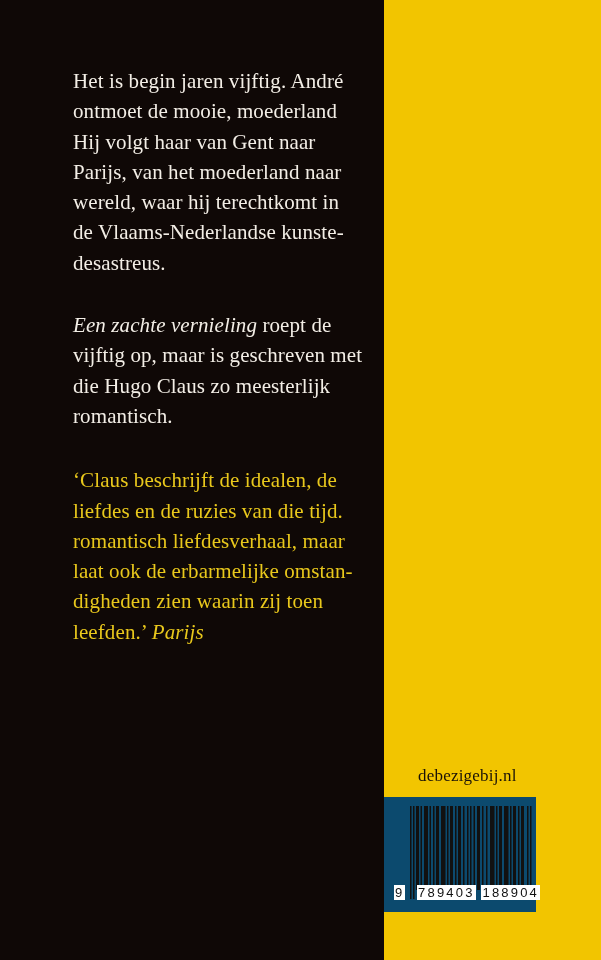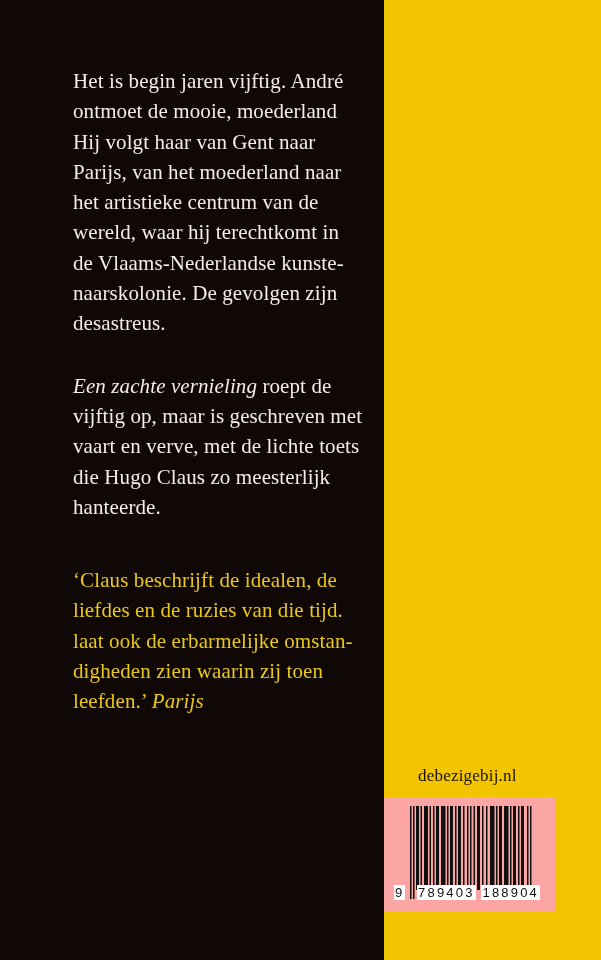--- a/index.html
+++ b/index.html
@@ -36,39 +36,39 @@
       line-height: 30.3px;
       color: #f3eee6;
       letter-spacing: 0.1px;
     }
     .para {
       margin: 0 0 32px 0;
       white-space: nowrap;
     }
     .line { display: block; }
     .para.quote { color: #e9c81c; }
-    .para.p2 { margin-bottom: 43px; }
+    .para.p2 { margin-bottom: 34px; }
     em { font-style: italic; }
 
     .site-url {
       position: absolute;
       left: 418px;
       top: 766px;
       font-family: "Liberation Serif", "DejaVu Serif", serif;
       font-size: 17px;
       color: #1a1208;
       letter-spacing: 0.2px;
     }
     .barcode-box {
       position: absolute;
       left: 384px;
       top: 797px;
-      width: 171px;
+      width: 152px;
       height: 115px;
-      background: #fca5a5;
+      background: #0c4a6e;
     }
     .barcode-bars {
       position: absolute;
       left: 26px;
       top: 9px;
       width: 122px;
       height: 93px;
     }
     .barcode-digits {
       position: absolute;
@@ -91,38 +91,36 @@
 
 <div class="black-panel"></div>
 <div class="yellow-panel"></div>
 
 <div class="text-block">
   <p class="para p1">
     <span class="line">Het is begin jaren vijftig. André</span>
     <span class="line">ontmoet de mooie, moederland</span>
     <span class="line">Hij volgt haar van Gent naar</span>
     <span class="line">Parijs, van het moederland naar</span>
-    <span class="line">het artistieke centrum van de</span>
     <span class="line">wereld, waar hij terechtkomt in</span>
     <span class="line">de Vlaams-Nederlandse kunste-</span>
-    <span class="line">naarskolonie. De gevolgen zijn</span>
     <span class="line">desastreus.</span>
   </p>
 
   <p class="para p2">
     <span class="line"><em>Een zachte vernieling</em><span> roept de</span></span>
     <span class="line">vijftig op, maar is geschreven met</span>
-    <span class="line">vaart en verve, met de lichte toets</span>
     <span class="line">die Hugo Claus zo meesterlijk</span>
-    <span class="line">hanteerde.</span>
+    <span class="line">romantisch.</span>
   </p>
 
   <p class="para quote">
     <span class="line">‘Claus beschrijft de idealen, de</span>
     <span class="line">liefdes en de ruzies van die tijd.</span>
+    <span class="line">romantisch liefdesverhaal, maar</span>
     <span class="line">laat ook de erbarmelijke omstan-</span>
     <span class="line">digheden zien waarin zij toen</span>
     <span class="line"><span>leefden.’ </span><em>Parijs</em></span>
   </p>
 </div>
 
 <div class="site-url">debezigebij.nl</div>
 
 <div class="barcode-box">
   <svg class="barcode-bars" viewBox="0 0 122 93" preserveAspectRatio="none">

